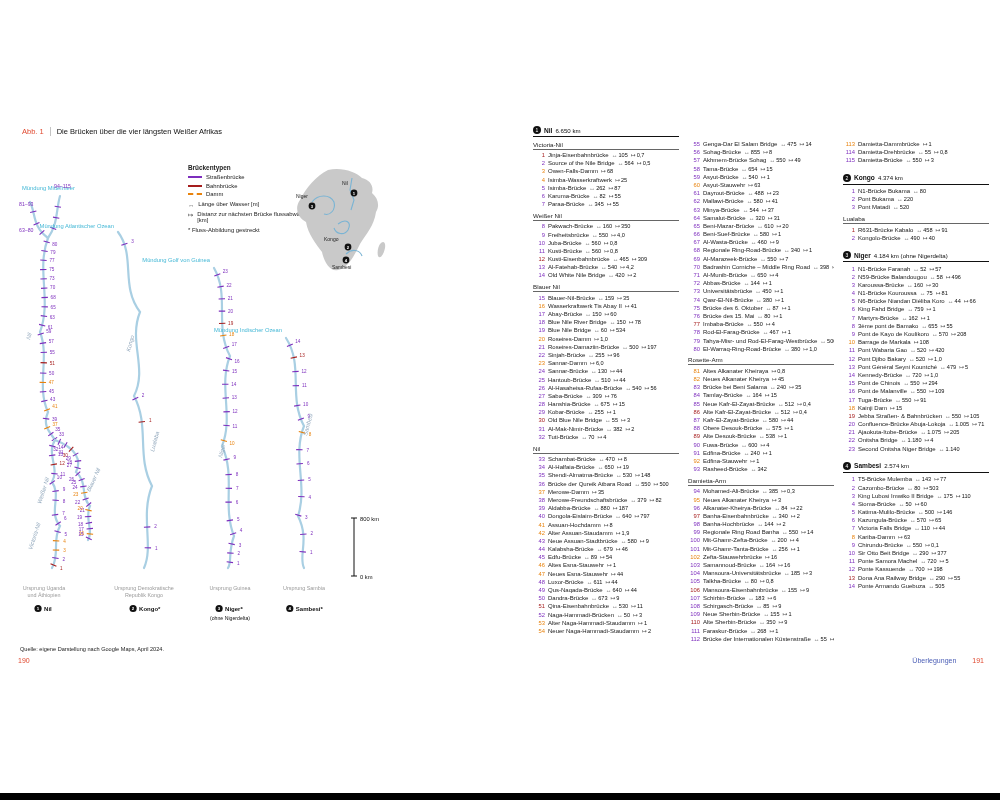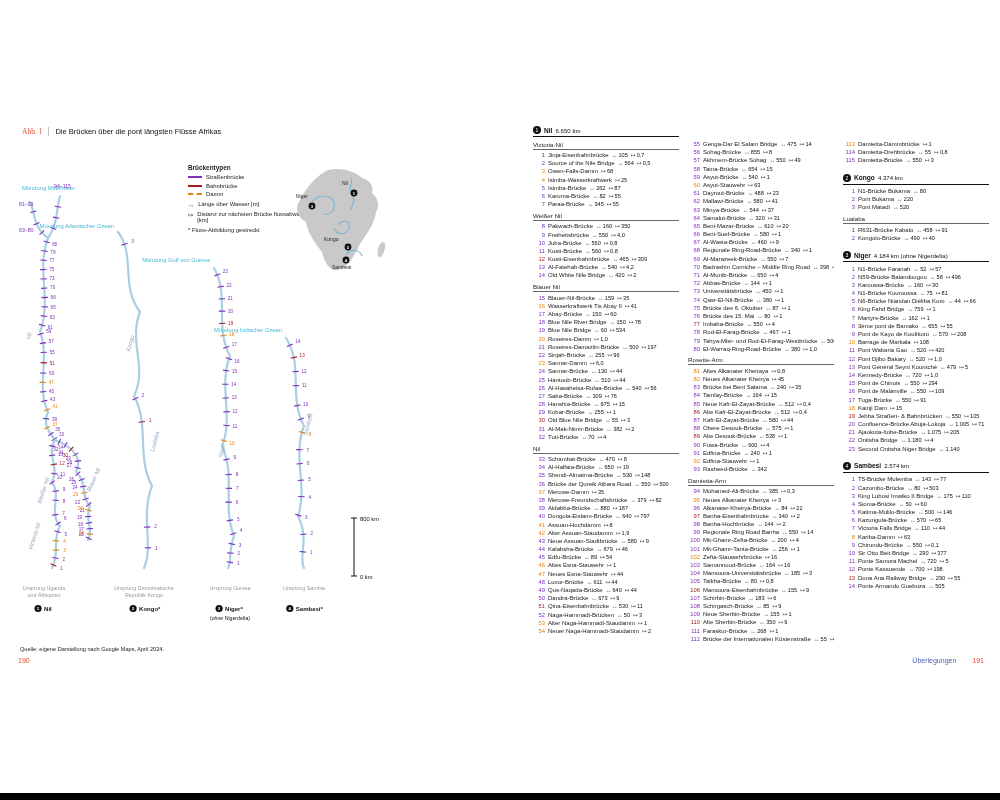--- a/index.html
+++ b/index.html
@@ -1,21 +1,21 @@
 <!DOCTYPE html>
 <html><head>
 <meta charset="utf-8">
 <style>
   html,body{margin:0;padding:0;}
   body{width:1000px;height:800px;position:relative;background:#fff;overflow:hidden;
        font-family:"Liberation Sans",sans-serif;color:#111;}
 
   
   .caption{position:absolute;left:22px;top:127px;display:flex;align-items:center;gap:6px;font-size:7.5px;}
-  .caption .cl{color:#e0492f;font-family:Liberation Serif, serif;}
+  .caption .cl{color:#e0492f;}
   .caption .sep{width:1px;height:9px;background:#c4c4c4;display:inline-block;}
 
   
   .map-area{position:absolute;left:18px;top:140px;width:500px;height:520px;}
   #rsvg{position:absolute;left:0;top:0;}
   .river{fill:none;stroke:#a9cfe3;stroke-width:2.2;stroke-linecap:round;}
   .ticknum{font-size:4.6px;}
   .mouth{fill:#45b8d6;font-size:5.8px;}
   .rname{fill:#93a9bd;font-size:5.8px;font-style:italic;}
   .cluster{fill:#7d2ebd;font-size:5.2px;}
@@ -71,21 +71,21 @@
   .footer-right .flabel{color:#4a5db5;}
   .footer-right .fnum{color:#e0492f;}
   .bottom-bar{position:absolute;left:0;bottom:0;width:100%;height:7px;background:#000;}
 </style>
 </head>
 <body>
 
 <div class="caption">
   <span class="cl">Abb. 1</span>
   <span class="sep"></span>
-  <span>Die Brücken über die pont längsten Flüsse Afrikas</span>
+  <span>Die Brücken über die vier längsten Weißer Afrikas</span>
 </div>
 
 <div class="map-area">
   <svg id="rsvg" width="500" height="520" viewBox="0 0 500 520">
       <path d="M42,56 C38,70 40,84 30,98" class="river"></path>
       <line x1="42.96392685217184" y1="67.2688603951298" x2="36.63358443933207" y2="66.32717842322957" stroke="#7d2ebd" stroke-width="1.1"></line>
       <line x1="41.2669769060656" y1="78.29268042787132" x2="34.97876589178596" y2="77.10171349302712" stroke="#7d2ebd" stroke-width="1.1"></line>
       <line x1="38.1983576148411" y1="89.49620475667076" x2="32.246260610256556" y2="87.1440692911808" stroke="#7d2ebd" stroke-width="1.1"></line>
       <path d="M12,62 C18,74 14,86 30,98" class="river"></path>
       <line x1="18.39214391561922" y1="71.04647432275726" x2="12.15447931436125" y2="72.47879423193024" stroke="#7d2ebd" stroke-width="1.1"></line>

